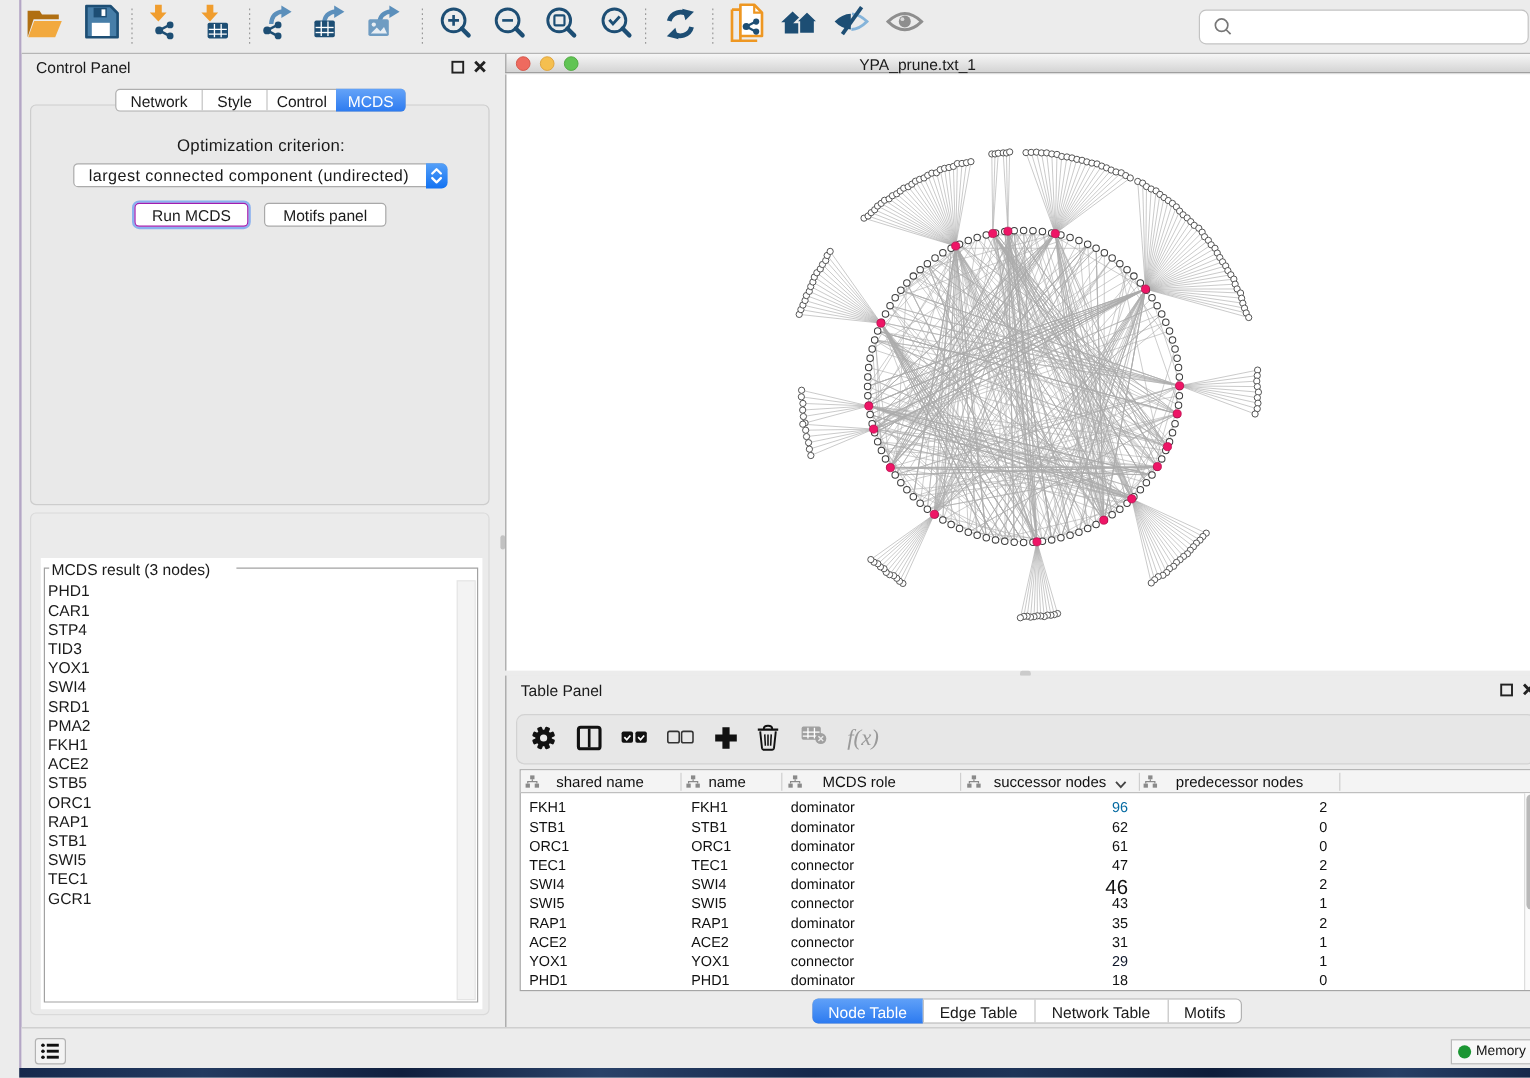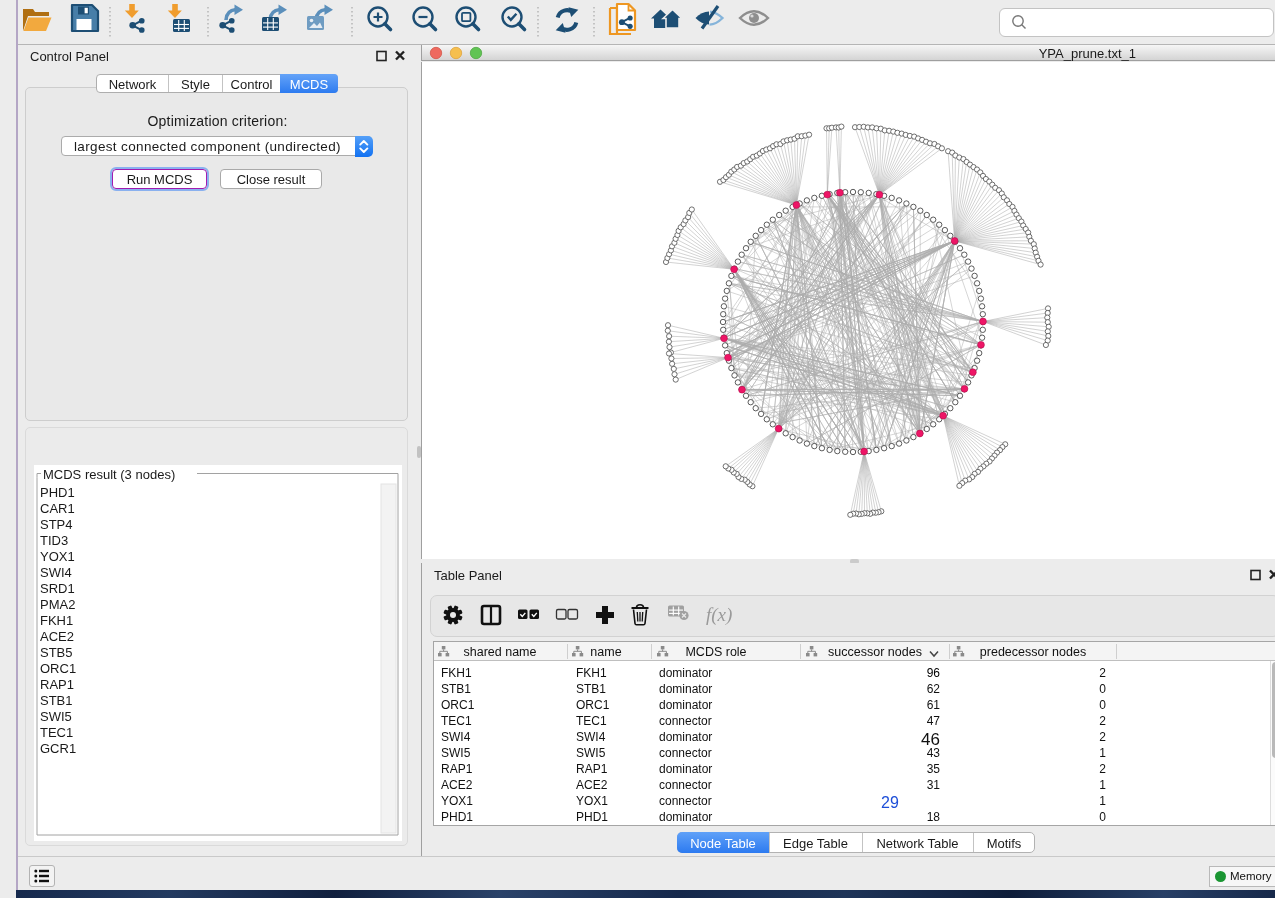--- a/index.html
+++ b/index.html
@@ -155,21 +155,21 @@
 <div class="abs" style="left:45px;top:136px;width:311px;height:20px;background:#fff;border:1px solid #ababab;border-radius:4px"></div>
 <div class="abs" style="left:339px;top:136px;width:18px;height:21px;background:linear-gradient(#55a0f8,#1272f2);border-radius:0 5px 5px 0"></div>
 <svg width="18" height="21" class="abs" style="left:339px;top:136px">
       <path d="M5.2 8.6 L8.8 5 L12.4 8.6" fill="none" stroke="#fff" stroke-width="1.9" stroke-linecap="round" stroke-linejoin="round"></path>
       <path d="M5.2 12.4 L8.8 16 L12.4 12.4" fill="none" stroke="#fff" stroke-width="1.9" stroke-linecap="round" stroke-linejoin="round"></path>
     </svg>
 <div class="abs" style="left:58px;top:139px;font-size:13.5px;color:#1a1a1a;letter-spacing:0.35px">largest connected component (undirected)</div>
 
 <div class="abs" style="left:94px;top:167px;width:99px;height:24px;border:2px solid #8ab1ef;border-radius:6px"></div>
 <div class="abs ttl" style="left:96px;top:169px;width:95px;height:20px;background:#fff;border:1px solid #a21caf;border-radius:4px;text-align:center;line-height:19px">Run MCDS</div>
-<div class="abs ttl" style="left:204px;top:169px;width:102px;height:20px;background:#fff;border:1px solid #a9a9a9;border-radius:4px;text-align:center;line-height:19px">Close result</div>
+<div class="abs ttl" style="left:204px;top:169px;width:102px;height:20px;background:#fff;border:1px solid #a9a9a9;border-radius:4px;text-align:center;line-height:19px">Motifs panel</div>
 
 <div class="abs" style="left:9px;top:427px;width:383px;height:419px;background:#ebebeb;border:1px solid #dadada;border-radius:5px"></div>
 <div class="abs" style="left:18px;top:465px;width:368px;height:376px;background:#fff"></div>
 <svg width="368" height="376" class="abs" style="left:18px;top:465px">
 <path d="M3 12.5 L3 370 L364 370 L364 8.5 L163 8.5" fill="none" stroke="#a2a2a2" stroke-width="1"></path>
 <path d="M3 12.5 L3 8.5 L7 8.5" fill="none" stroke="#a2a2a2" stroke-width="1"></path>
 <rect x="347" y="19" width="15" height="349" fill="#f3f3f3" stroke="#e4e4e4" stroke-width="1"></rect>
 </svg>
 <div class="abs ttl" style="left:27px;top:467px">MCDS result (3 nodes)</div>
 <div class="abs ttl" style="left:24px;top:485px">PHD1</div>
@@ -190,21 +190,21 @@
 <div class="abs ttl" style="left:24px;top:725px">TEC1</div>
 <div class="abs ttl" style="left:24px;top:741px">GCR1</div>
 <div class="abs" style="left:401px;top:446px;width:4px;height:12px;background:#c2c2c2;border-radius:2px"></div>
 
 <div class="abs" style="left:405px;top:45px;width:870px;height:16px;background:linear-gradient(#f6f6f6,#d4d4d4);border-left:1px solid #9f9f9f;border-bottom:1px solid #9f9f9f"></div>
 <svg width="70" height="16" class="abs" style="left:406px;top:45px">
 <circle cx="14" cy="8" r="5.7" fill="#ee6a5f" stroke="#d35548" stroke-width="0.8"></circle>
 <circle cx="34" cy="8" r="5.7" fill="#f5bf4f" stroke="#dfa33b" stroke-width="0.8"></circle>
 <circle cx="54" cy="8" r="5.7" fill="#61c454" stroke="#4fa842" stroke-width="0.8"></circle>
 </svg>
-<div class="abs" style="left:700px;top:46px;width:420px;text-align:right;font-size:13px;color:#1a1a1a">YPA_prune.txt_1</div>
+<div class="abs" style="left:700px;top:46px;width:420px;text-align:left;font-size:13px;color:#1a1a1a">YPA_prune.txt_1</div>
 <div class="abs" style="left:405px;top:62px;width:870px;height:497px;background:#fff;border-left:1px solid #9f9f9f"></div>
 <svg width="869" height="497" viewBox="0 0 869 497" style="position:absolute;left:406px;top:62px">
 <g stroke="#828282" stroke-width="0.5" opacity="0.66">
 <line x1="374.4" y1="143.0" x2="498.3" y2="371.3"></line>
 <line x1="374.4" y1="143.0" x2="363.7" y2="371.3"></line>
 <line x1="374.4" y1="143.0" x2="484.4" y2="378.5"></line>
 <line x1="374.4" y1="143.0" x2="392.3" y2="384.1"></line>
 <line x1="374.4" y1="143.0" x2="462.1" y2="386.2"></line>
 <line x1="374.4" y1="143.0" x2="377.6" y2="378.5"></line>
 <line x1="374.4" y1="143.0" x2="484.4" y2="378.5"></line>
@@ -1228,21 +1228,21 @@
       <path d="M508 5.5 l4 4.5 l4 -4.5" fill="none" stroke="#444" stroke-width="1.5"></path>
     </svg>
     <div class="abs" style="left:394px;top:645px;width:180px;text-align:center;font-size:12.5px;color:#111">shared name</div>
 <div class="abs" style="left:500px;top:645px;width:180px;text-align:center;font-size:12.5px;color:#111">name</div>
 <div class="abs" style="left:610px;top:645px;width:180px;text-align:center;font-size:12.5px;color:#111">MCDS role</div>
 <div class="abs" style="left:769px;top:645px;width:180px;text-align:center;font-size:12.5px;color:#111">successor nodes</div>
 <div class="abs" style="left:927px;top:645px;width:180px;text-align:center;font-size:12.5px;color:#111">predecessor nodes</div>
 <div class="abs" style="left:425px;top:666px;font-size:12px;color:#111">FKH1</div>
     <div class="abs" style="left:560px;top:666px;font-size:12px;color:#111">FKH1</div>
     <div class="abs" style="left:643px;top:666px;font-size:12px;color:#111">dominator</div>
-    <div class="abs" style="left:824px;top:666px;width:100px;text-align:right;font-size:12px;color:#000000">96</div>
+    <div class="abs" style="left:824px;top:666px;width:100px;text-align:right;font-size:12px;color:#0369a1">96</div>
     <div class="abs" style="left:990px;top:666px;width:100px;text-align:right;font-size:12px;color:#111">2</div>
 <div class="abs" style="left:425px;top:682px;font-size:12px;color:#111">STB1</div>
     <div class="abs" style="left:560px;top:682px;font-size:12px;color:#111">STB1</div>
     <div class="abs" style="left:643px;top:682px;font-size:12px;color:#111">dominator</div>
     <div class="abs" style="left:824px;top:682px;width:100px;text-align:right;font-size:12px;color:#111">62</div>
     <div class="abs" style="left:990px;top:682px;width:100px;text-align:right;font-size:12px;color:#111">0</div>
 <div class="abs" style="left:425px;top:698px;font-size:12px;color:#111">ORC1</div>
     <div class="abs" style="left:560px;top:698px;font-size:12px;color:#111">ORC1</div>
     <div class="abs" style="left:643px;top:698px;font-size:12px;color:#111">dominator</div>
     <div class="abs" style="left:824px;top:698px;width:100px;text-align:right;font-size:12px;color:#111">61</div>
@@ -1268,21 +1268,21 @@
     <div class="abs" style="left:824px;top:762px;width:100px;text-align:right;font-size:12px;color:#111">35</div>
     <div class="abs" style="left:990px;top:762px;width:100px;text-align:right;font-size:12px;color:#111">2</div>
 <div class="abs" style="left:425px;top:778px;font-size:12px;color:#111">ACE2</div>
     <div class="abs" style="left:560px;top:778px;font-size:12px;color:#111">ACE2</div>
     <div class="abs" style="left:643px;top:778px;font-size:12px;color:#111">connector</div>
     <div class="abs" style="left:824px;top:778px;width:100px;text-align:right;font-size:12px;color:#111">31</div>
     <div class="abs" style="left:990px;top:778px;width:100px;text-align:right;font-size:12px;color:#111">1</div>
 <div class="abs" style="left:425px;top:794px;font-size:12px;color:#111">YOX1</div>
     <div class="abs" style="left:560px;top:794px;font-size:12px;color:#111">YOX1</div>
     <div class="abs" style="left:643px;top:794px;font-size:12px;color:#111">connector</div>
-    <div class="abs" style="left:824px;top:794px;width:100px;text-align:center;font-size:16px;color:#1d4ed8">29</div>
+    <div class="abs" style="left:824px;top:794px;width:100px;text-align:right;font-size:12px;color:#0f172a">29</div>
     <div class="abs" style="left:990px;top:794px;width:100px;text-align:right;font-size:12px;color:#111">1</div>
 <div class="abs" style="left:425px;top:810px;font-size:12px;color:#111">PHD1</div>
     <div class="abs" style="left:560px;top:810px;font-size:12px;color:#111">PHD1</div>
     <div class="abs" style="left:643px;top:810px;font-size:12px;color:#111">dominator</div>
     <div class="abs" style="left:824px;top:810px;width:100px;text-align:right;font-size:12px;color:#111">18</div>
     <div class="abs" style="left:990px;top:810px;width:100px;text-align:right;font-size:12px;color:#111">0</div>
 <div class="abs" style="left:1254px;top:661px;width:11px;height:164px;background:#fbfbfb;border-left:1px solid #ddd"></div>
 <div class="abs" style="left:1255.5px;top:662px;width:8px;height:96px;background:#b9b9b9;border-radius:4px"></div>
 
 <div class="abs" style="left:661px;top:832px;width:358px;height:21px;background:#fff;border:1px solid #b2b2b2;border-radius:5px"></div>

